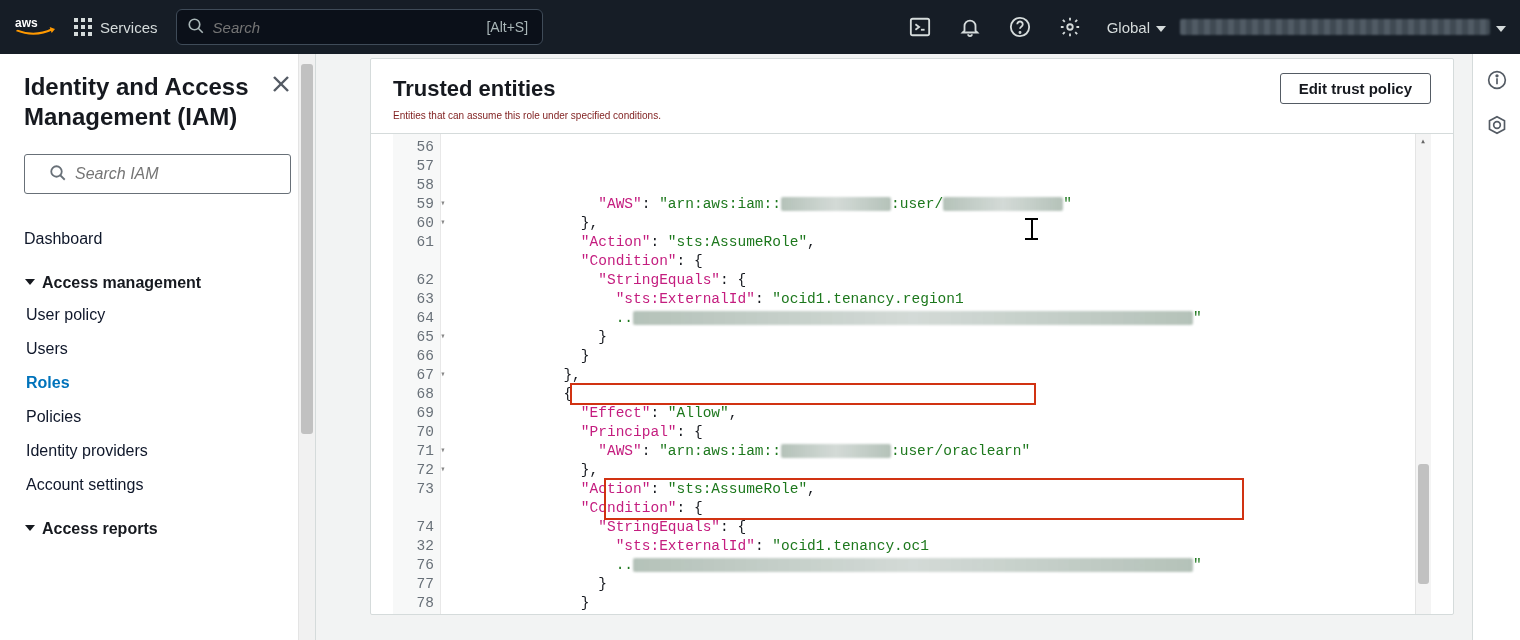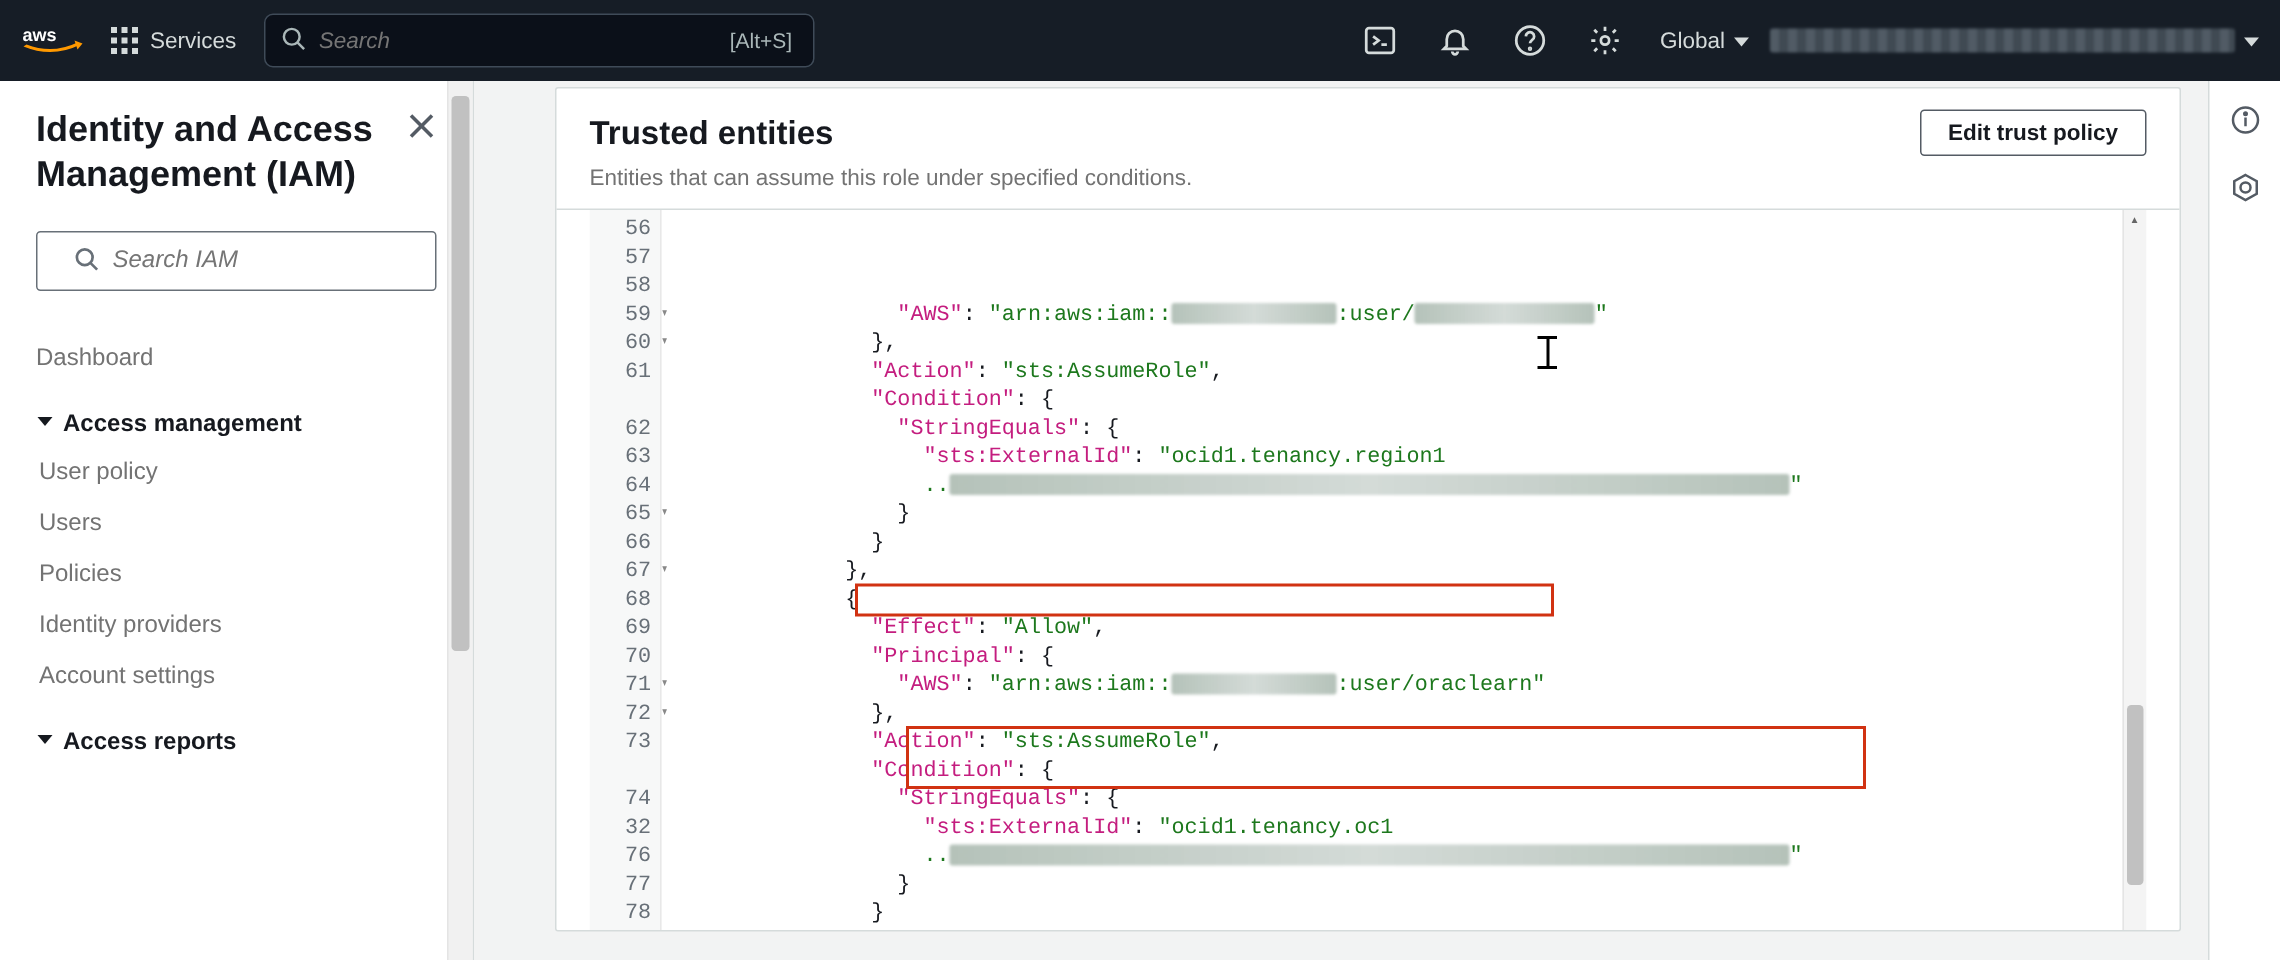--- a/index.html
+++ b/index.html
@@ -24,39 +24,39 @@
 .shell { display:flex; height: calc(640px - 54px); }
 
 
 .sidebar { width: 316px; background:#fff; border-right:1px solid #d5dbdb; display:flex; flex-direction:column; position:relative; }
 .side-inner { padding: 18px 24px 12px 24px; }
 .side-head { display:flex; align-items:flex-start; justify-content:space-between; margin-bottom: 22px; }
 .side-title { font-size:24px; font-weight:700; line-height:1.25; }
 .close-x { width:24px; height:24px; color:#545b64; display:flex; align-items:center; justify-content:center; }
 .iam-search { display:flex; align-items:center; border:1px solid #687078; border-radius:3px; height:40px; padding:0 24px; margin-bottom:28px; }
 .iam-search input { flex:1; border:none; outline:none; font-size:16px; font-style:italic; color:#687078; }
-.navitem { padding:8px 0; font-size:16px; color:#737373; }
+.navitem { padding:8px 0; font-size:16px; color:#0f172a; }
 .navitem.link { cursor:pointer; }
 .navitem.selected { color:#0073bb; font-weight:700; }
 .navgroup-head { font-weight:700; padding: 18px 0 6px 0; font-size:16px; display:flex; align-items:center; gap:6px; }
 .nav-sub { padding-left: 2px; }
 .chev { width:12px; height:12px; }
 
 .sidebar-scroll { position:absolute; right:0; top:0; width:17px; height:100%; background:#f1f1f1; border-left:1px solid #e4e4e4; }
 .sidebar-thumb { position:absolute; right:2px; top:10px; width:12px; height:370px; background:#c1c1c1; border-radius:3px; }
 
 
 .main { flex:1; display:flex; background:#f2f3f3; }
 .content-col { flex:1; padding: 4px 18px 0 54px; position:relative; }
 
 .panel { background:#fff; border:1px solid #d5dbdb; border-radius:2px; padding: 14px 22px 0 22px; box-shadow: 0 0 0 rgba(0,0,0,0); }
 .panel-head { display:flex; align-items:center; justify-content:space-between; margin-bottom: 6px; }
 .panel-title { font-size:22px; font-weight:700; }
 .btn { border:1px solid #545b64; background:#fff; color:#16191f; border-radius:3px; padding: 6px 18px; font-size:15px; font-weight:700; cursor:pointer; }
-.panel-sub { color:#737373; font-size:15px; margin-bottom: 12px; }
+.panel-sub { color:#7f1d1d; font-size:10px; margin-bottom: 12px; }
 .panel-sep { height:1px; background:#d5dbdb; margin: 0 -22px 0 -22px; }
 
 
 .editor-wrap { display:flex; font-family: Menlo, Consolas, "Courier New", monospace; font-size:14.5px; line-height:19px; background:#fff; position:relative; height: 480px; overflow:hidden; }
 .gutter { width:48px; text-align:right; color:#687078; background:#f7f8f8; border-right:1px solid #e8e8e8; padding: 4px 6px 4px 0; user-select:none; }
 .gutter-line { height:19px; position:relative; }
 .gutter-line.fold::after { content:"▾"; position:absolute; right:-12px; top:-1px; font-size:10px; color:#888; transform: scaleX(0.8); }
 .codearea { flex:1; padding: 4px 8px 4px 18px; white-space: pre; color:#16191f; position:relative; }
 .code-line { height:19px; }
 .k-key { color:#c41d7f; } 
@@ -188,20 +188,21 @@
 
       <div class="navgroup-head">
         <span><svg class="chev" viewBox="0 0 12 12">
               <path d="M1 3 L6 9 L11 3 Z" fill="#16191f"></path>
             </svg></span>
         <span>Access management</span>
       </div>
       <div class="nav-sub" id="nav-access-list">
           <div class="navitem link">User policy</div>
           <div class="navitem link">Users</div>
+          <div class="navitem link selected">Roles</div>
           <div class="navitem link">Policies</div>
           <div class="navitem link">Identity providers</div>
           <div class="navitem link">Account settings</div>
         </div>
 
       <div class="navgroup-head">
         <span><svg class="chev" viewBox="0 0 12 12">
               <path d="M1 3 L6 9 L11 3 Z" fill="#16191f"></path>
             </svg></span>
         <span>Access reports</span>

